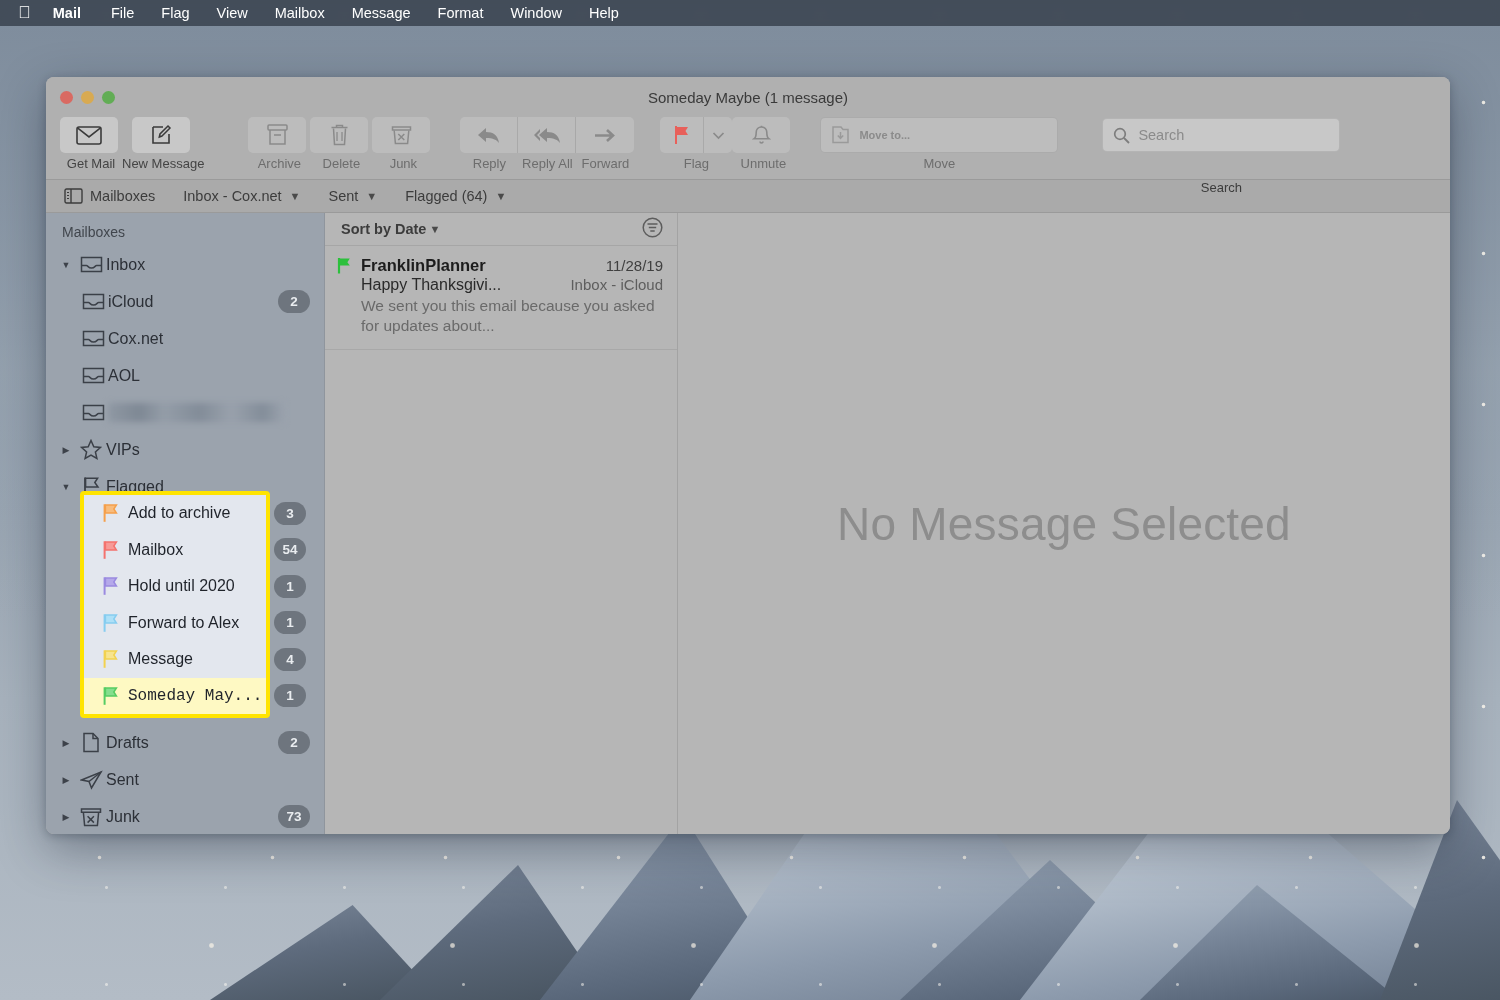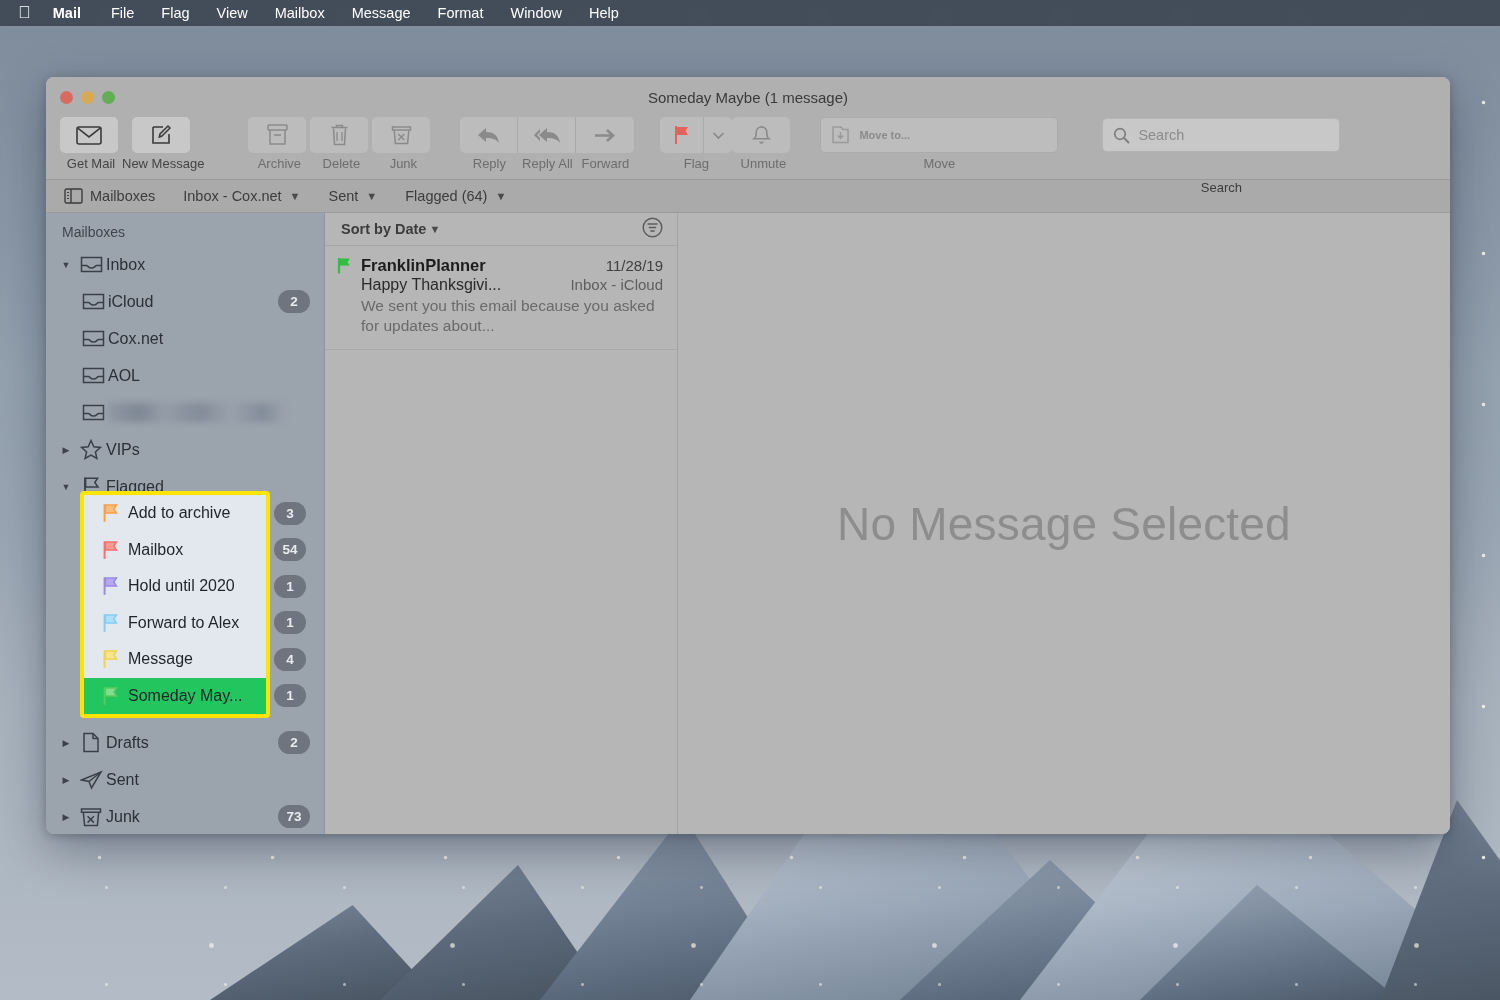--- a/index.html
+++ b/index.html
@@ -255,21 +255,21 @@
     border: 4px solid #ffe400;
     border-radius: 4px;
     background: #e3e7ee;
     z-index: 5;
   }
   .flag-row {
     height: 36.5px;
     display: flex; align-items: center;
     padding-left: 18px;
   }
-  .flag-row.sel { background: #22c55e; }
+  .flag-row.sel { background: #fef9c3; font-family: Liberation Mono, monospace; }
   .flag-icon { width: 26px; flex: none; display: flex; align-items: center; }
   .flag-label {
     font-size: 16px; color: #1f232a;
     white-space: nowrap; overflow: hidden; text-overflow: ellipsis;
   }
   .flag-badges {
     position: absolute;
     left: 228px; top: 282px;
     width: 46px;
     z-index: 4;

